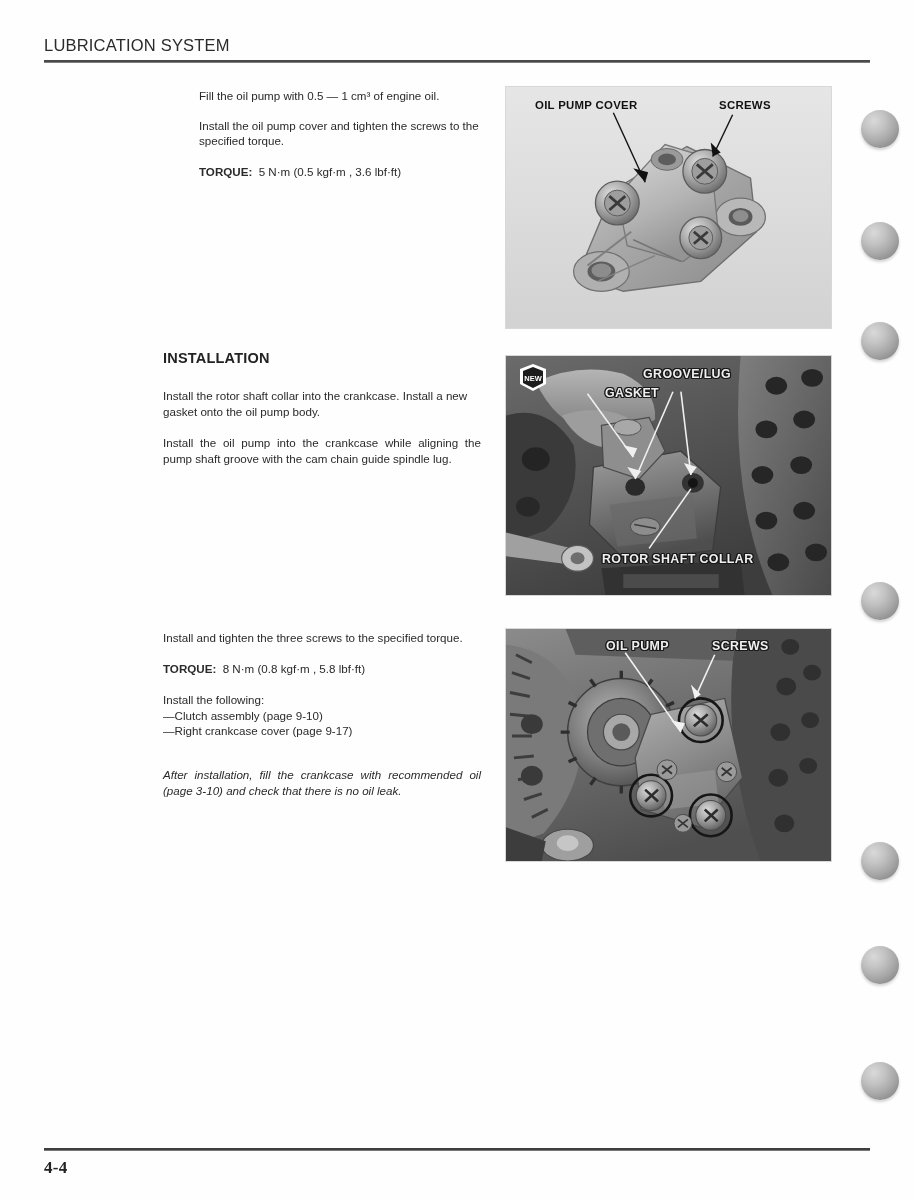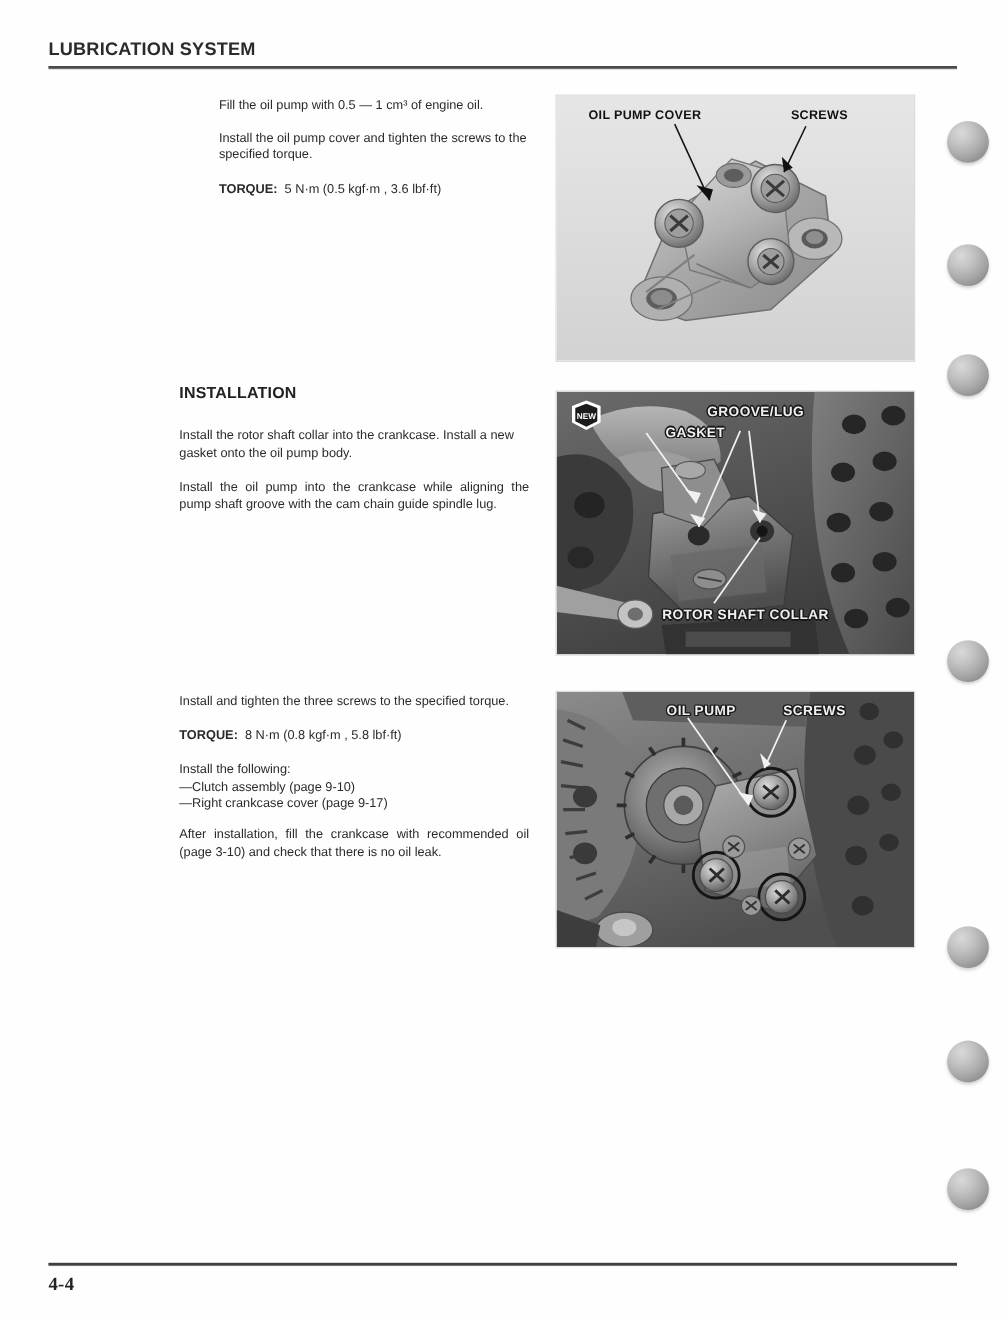--- a/index.html
+++ b/index.html
@@ -20,21 +20,21 @@
     inset: 0;
     background: #fefefe;
   }
 
   
   .header-title {
     position: absolute;
     left: 44px;
     top: 36px;
     font-size: 16.5px;
-    font-weight: bold;
+    font-weight: normal;
     letter-spacing: 0.2px;
     color: #2b2b2b;
   }
   .header-rule {
     position: absolute;
     left: 44px;
     top: 60px;
     width: 826px;
     height: 3px;
     background: linear-gradient(to bottom, #4a4a4a 0%, #4a4a4a 55%, #9a9a9a 100%);
@@ -147,21 +147,21 @@
     <p class="para" style="margin-top:22px;">Install the rotor shaft collar into the crankcase. Install a new gasket onto the oil pump body.</p>
     <p class="para justify" style="margin-top:16px;">Install the oil pump into the crankcase while aligning the pump shaft groove with the cam chain guide spindle lug.</p>
   </div>
 
   <div class="textcol" style="top:630px;">
     <p class="para">Install and tighten the three screws to the specified torque.</p>
     <p class="para" style="margin-top:15px;"><span class="torque-label">TORQUE:</span>&nbsp; <span>8 N·m (0.8 kgf·m , 5.8 lbf·ft)</span></p>
     <p class="para" style="margin-top:16px;">Install the following:</p>
     <p class="para">—Clutch assembly (page 9-10)</p>
     <p class="para">—Right crankcase cover (page 9-17)</p>
-    <p class="para justify" style="margin-top:12px;">After installation, fill the crankcase with recommended oil (page 3-10) and check that there is no oil leak.</p>
+    <p class="para justify" style="margin-top:28px;font-style:italic;">After installation, fill the crankcase with recommended oil (page 3-10) and check that there is no oil leak.</p>
   </div>
 
   <div class="photo" style="left:505px; top:86px; width:327px; height:243px;">
     <svg viewBox="0 0 327 243" preserveAspectRatio="none">
       <defs>
         <linearGradient id="p1bg" x1="0" y1="0" x2="0" y2="1">
           <stop offset="0%" stop-color="#e6e6e6"></stop>
           <stop offset="50%" stop-color="#dcdcdc"></stop>
           <stop offset="100%" stop-color="#d2d2d2"></stop>
         </linearGradient>

